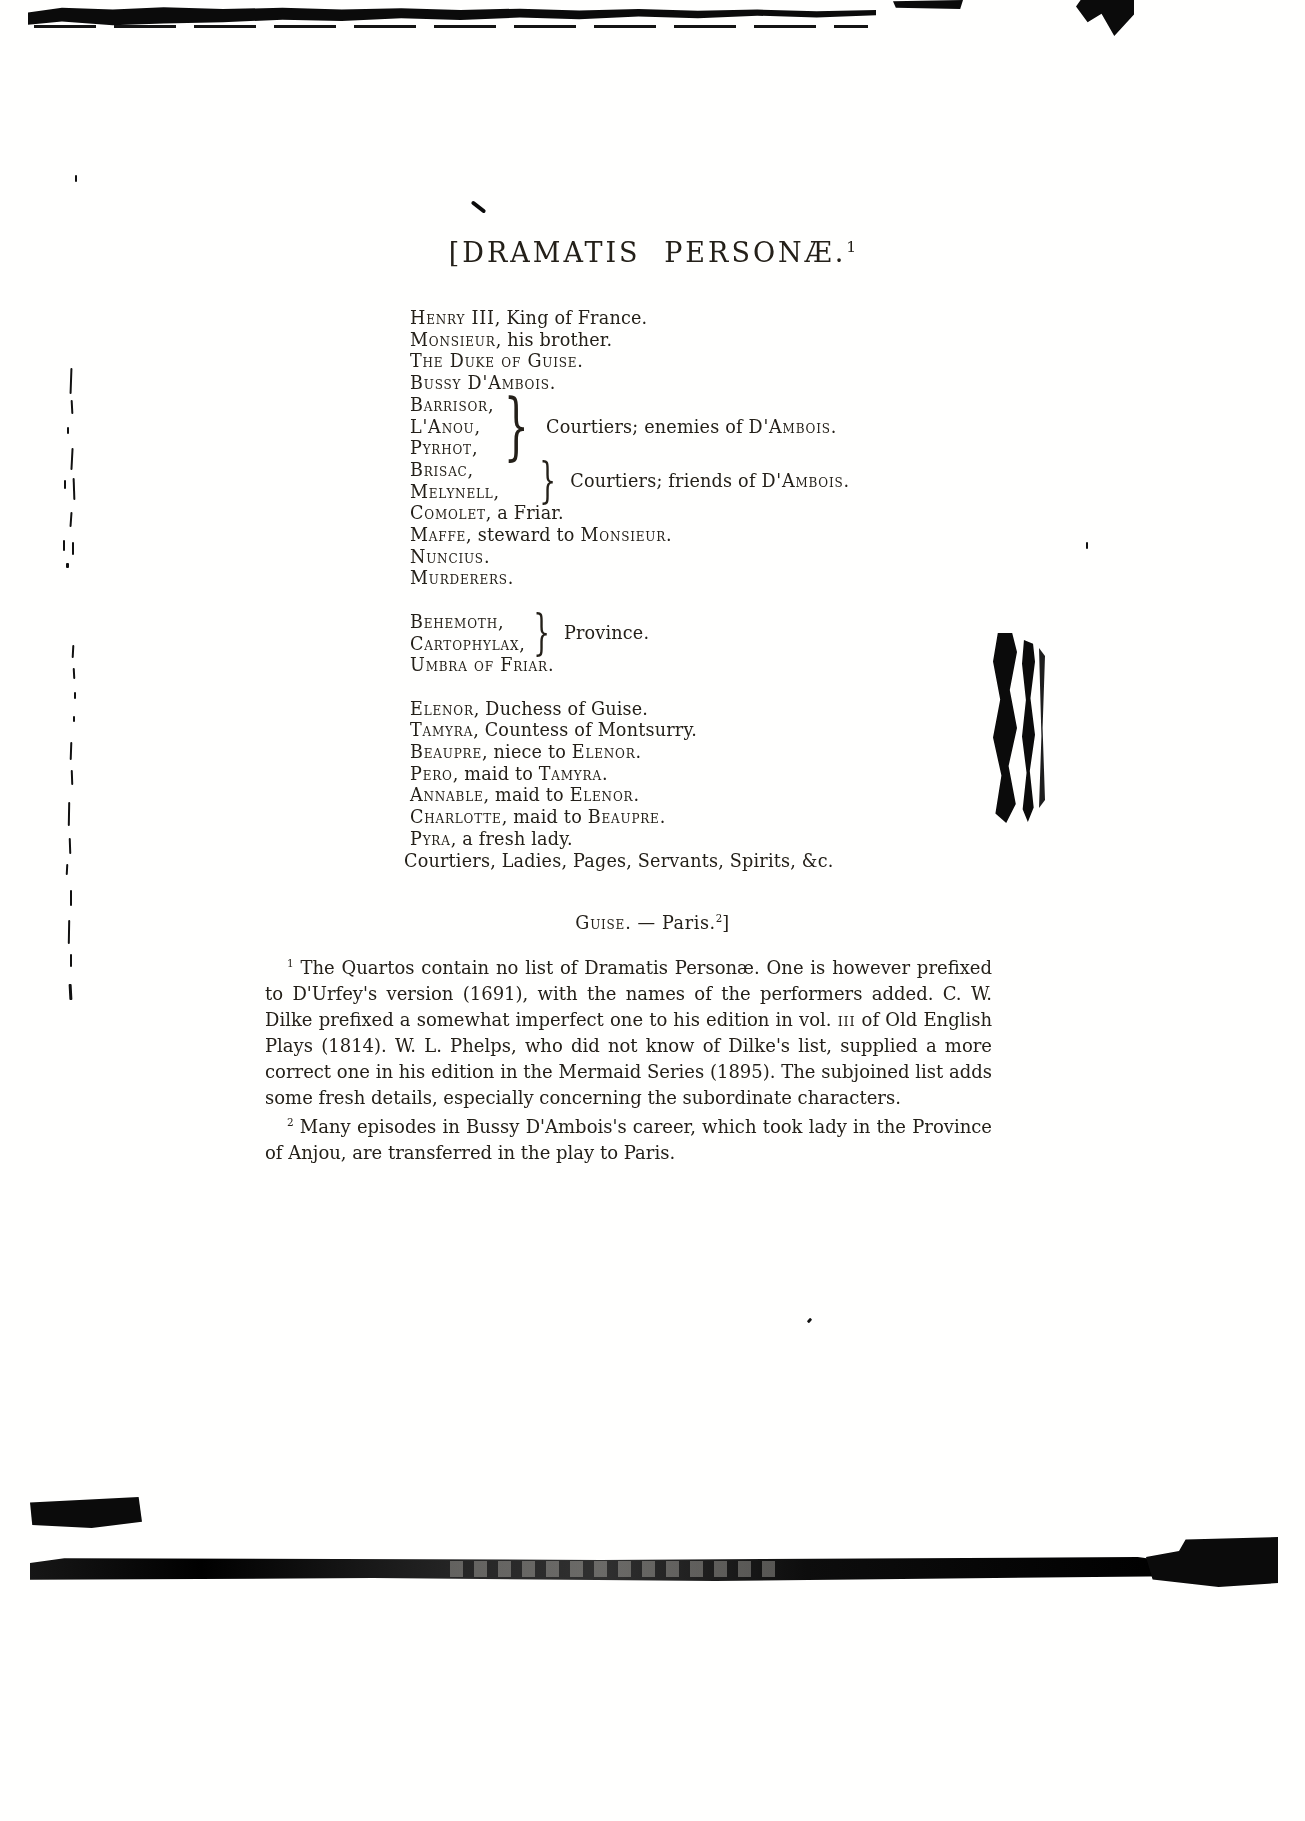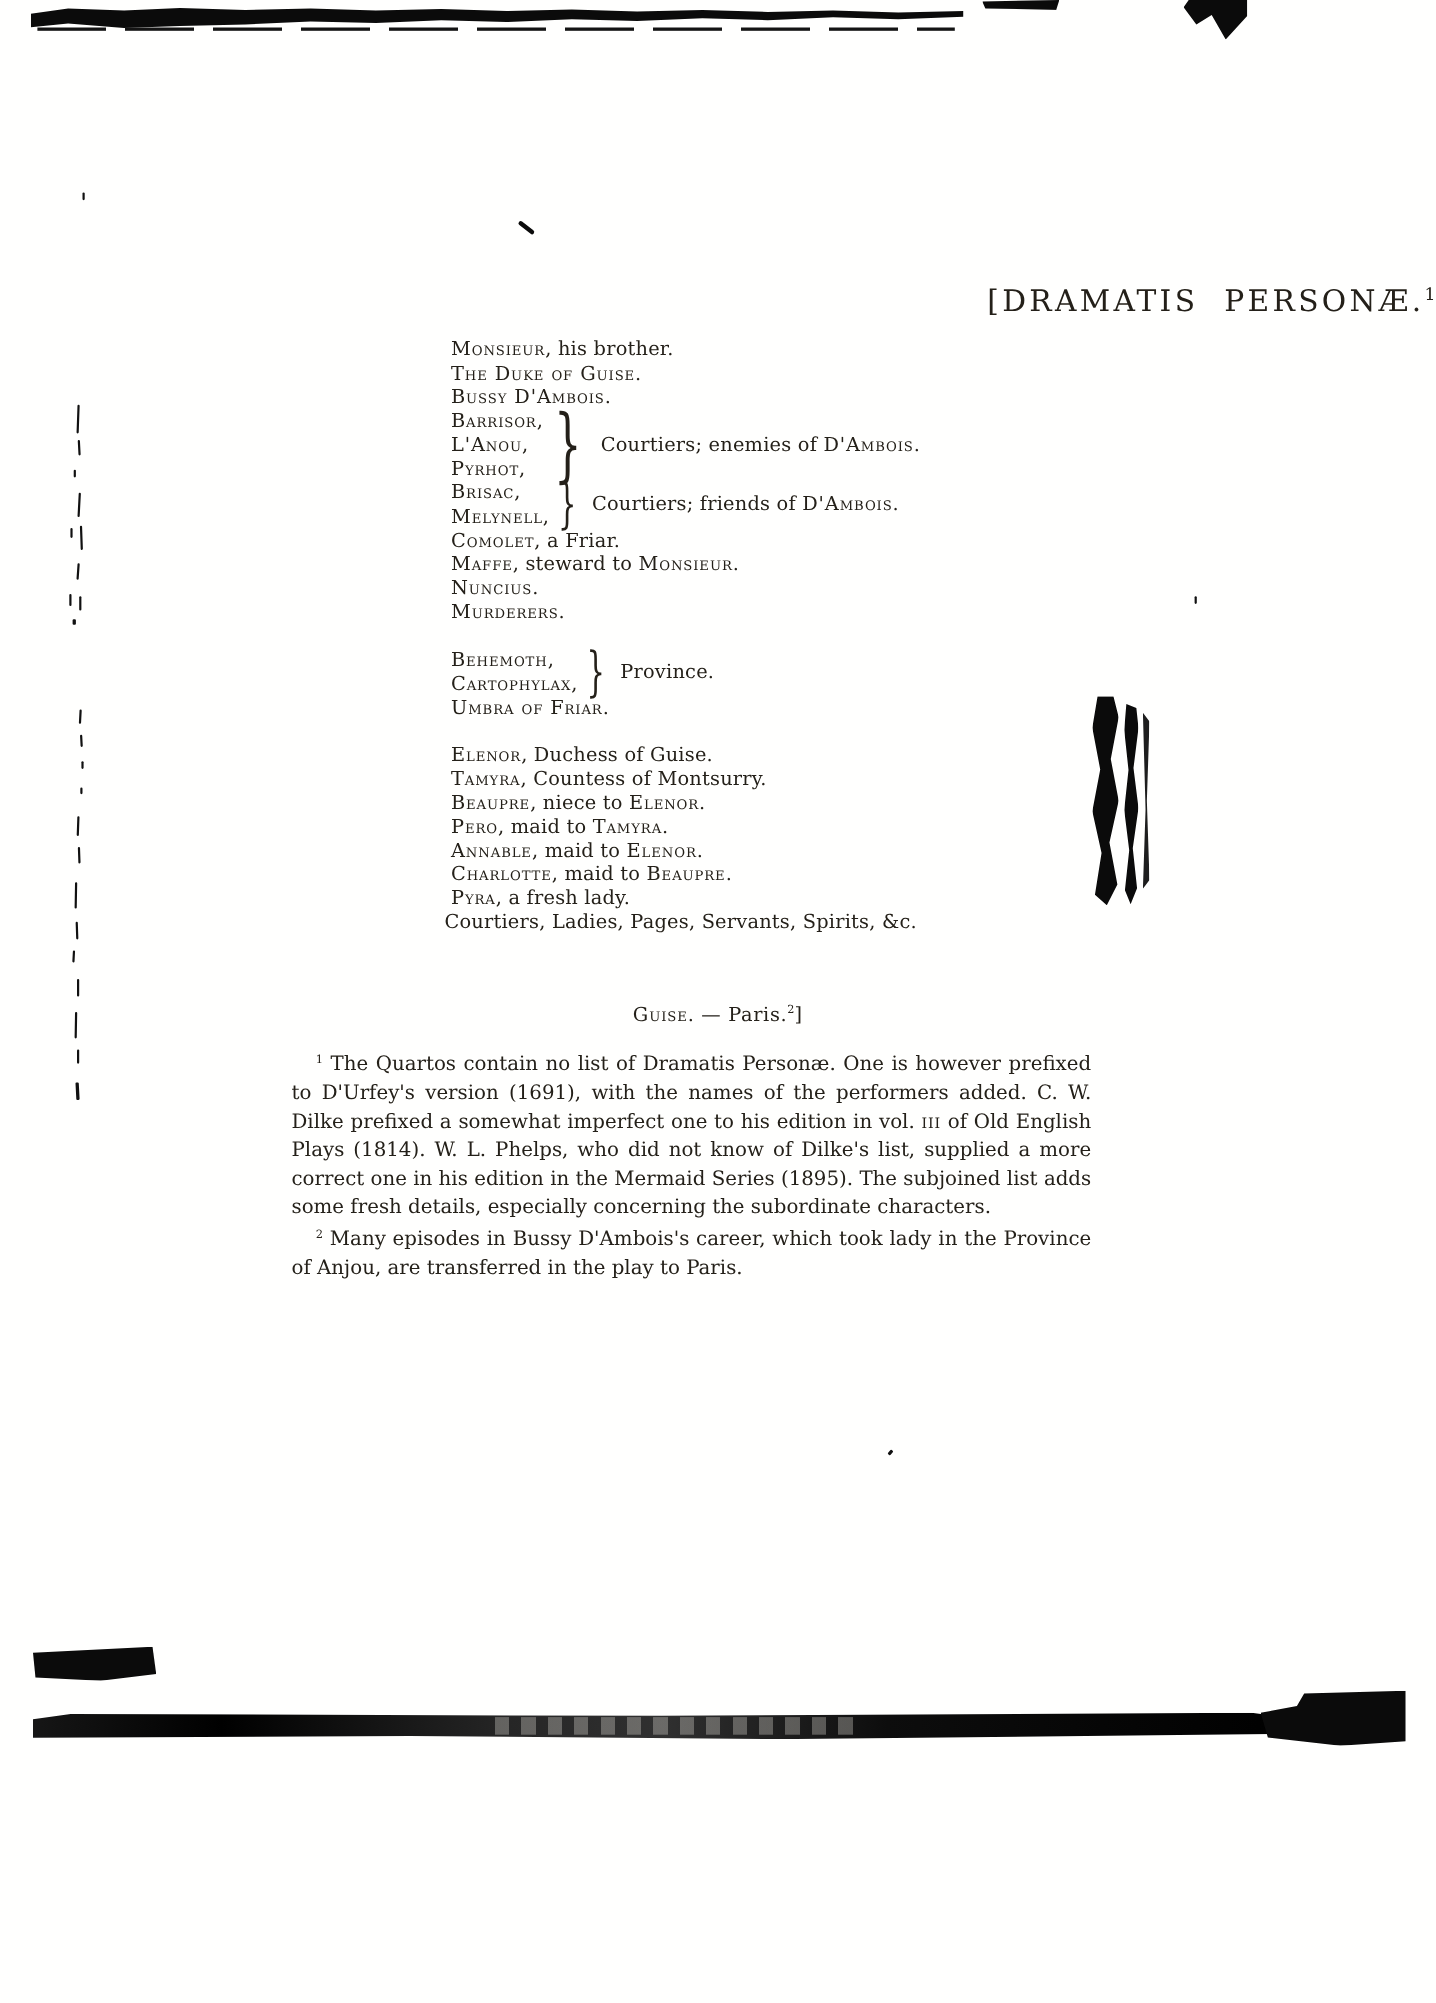--- a/index.html
+++ b/index.html
@@ -34,22 +34,22 @@
   .band-ghost { left:450px; top:1561px; width:330px; height:16px; background:transparent;
     background-image:repeating-linear-gradient(90deg,rgba(232,229,221,.32) 0 13px,rgba(232,229,221,0) 13px 24px); }
   .br-blob { left:1146px; top:1537px; width:132px; height:50px;
     clip-path:polygon(0 40%,25% 28%,30% 5%,100% 0,100% 92%,55% 100%,5% 85%); }
   .pen-mark { left:470px; top:205px; width:17px; height:4px; border-radius:2px; transform:rotate(38deg); }
   .mark { position:absolute; background:#111; border-radius:1px; }
 
   
   .title {
     position:absolute; top:239px; left:0; width:100%;
-    text-align:right; font-size:27px; font-weight:normal;
-    letter-spacing:3px; word-spacing:12px; line-height:1; white-space:pre;margin-top:21px;
+    text-align:center; font-size:27px; font-weight:normal;
+    letter-spacing:3px; word-spacing:12px; line-height:1; white-space:pre;
   }
   .cast {
     position:absolute; left:410px; top:308px;
     font-size:17.6px; line-height:21.7px; letter-spacing:.2px;
   }
   .cast-line { white-space:nowrap; }
   .cast-line.indent { margin-left:-6px; }
   .cast-spacer { height:21.7px; }
   .brace-row { display:flex; align-items:center; }
   .cast > div:nth-child(6)  .brace-names { min-width:122px; }
@@ -82,20 +82,21 @@
   <div class="art streak-b"></div>
   <div class="art streak-c"></div>
   <div class="art bl-bar"></div>
   <div class="art bottom-band"></div>
   <div class="art band-ghost"></div>
   <div class="art br-blob"></div>
   <div class="art pen-mark"></div>
 
   <h1 class="title" id="title"><span class="seg">[DRAMATIS PERSONÆ.</span><span class="seg sup">1</span></h1>
   <div class="cast" id="cast">
+      <div class="cast-line"><span class="seg sc">Henry III</span><span class="seg">, King of France.</span></div>
       <div class="cast-line"><span class="seg sc">Monsieur</span><span class="seg">, his brother.</span></div>
       <div class="cast-line"><span class="seg sc">The Duke of Guise</span><span class="seg">.</span></div>
       <div class="cast-line"><span class="seg sc">Bussy D'Ambois</span><span class="seg">.</span></div>
       <div class="brace-row">
         <div class="brace-names">
           <div class="cast-line"><span class="seg sc">Barrisor,</span></div>
           <div class="cast-line"><span class="seg sc">L'Anou,</span></div>
           <div class="cast-line"><span class="seg sc">Pyrhot,</span></div>
         </div>
         <div class="brace" style="font-size: 63.798px;">}</div>

